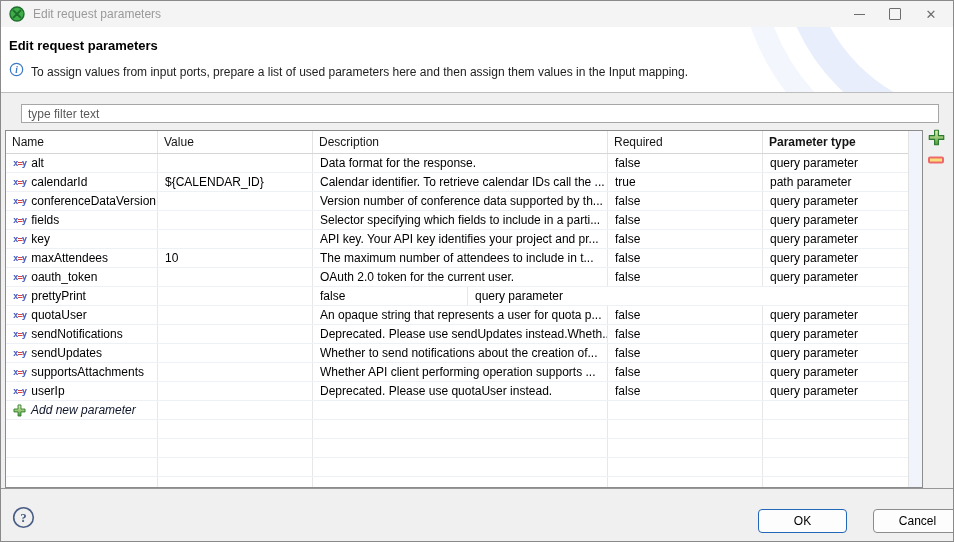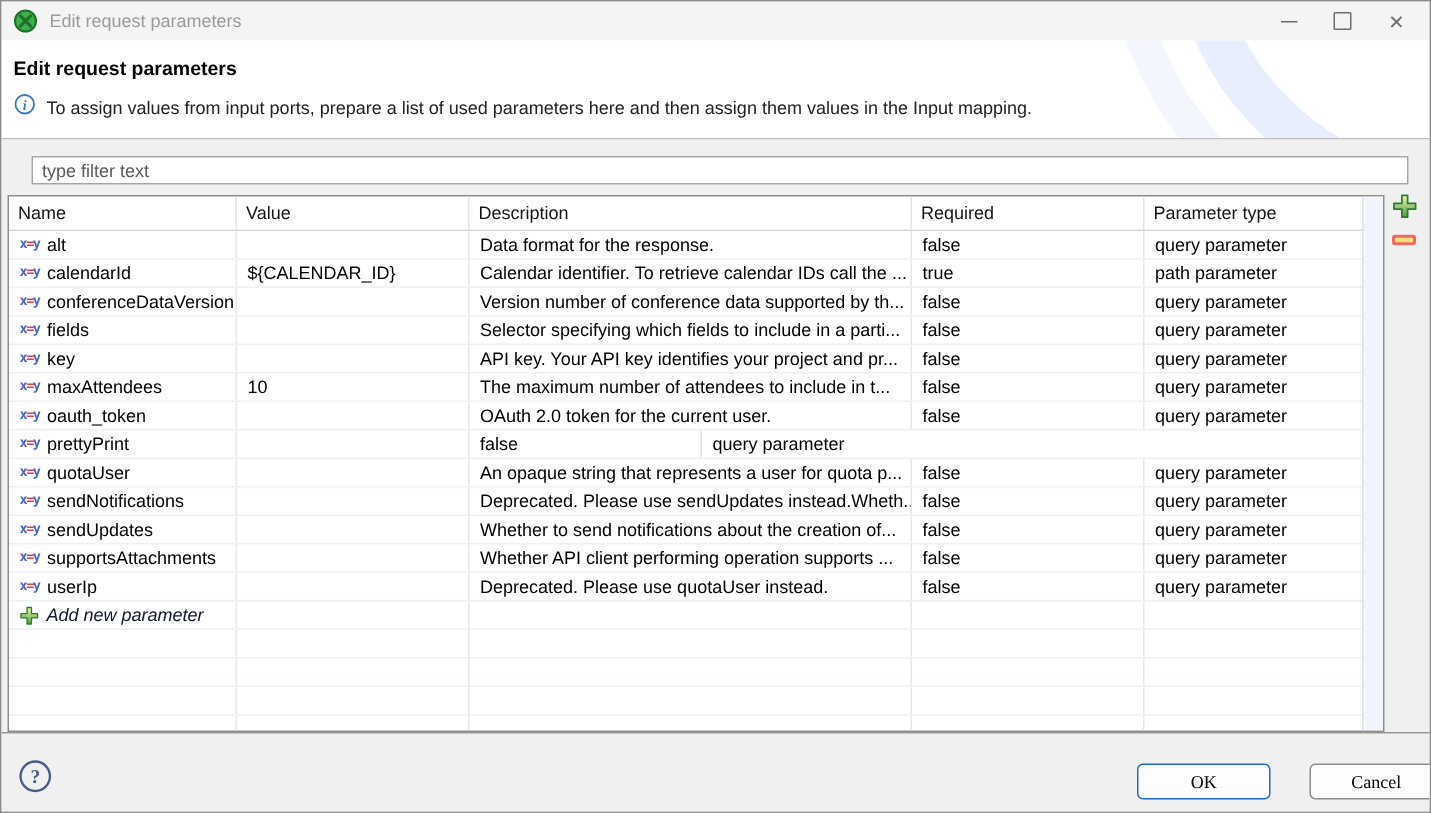--- a/index.html
+++ b/index.html
@@ -39,21 +39,21 @@
 
   
   .tablewrap{ position:absolute; left:4px; top:37px; width:918px; height:358px; box-sizing:border-box;
               background:#fff; border:1px solid #8c8c8c; overflow:hidden; }
   .thead{ display:flex; height:23px; border-bottom:1px solid #d6d6d6; box-sizing:border-box; }
   .th{ box-sizing:border-box; font-size:12px; color:#141414; padding:4px 0 0 6px;
        border-right:1px solid #e3e3e3; white-space:nowrap; overflow:hidden; }
   .w-name{ width:152px; } .w-value{ width:155px; } .w-desc{ width:295px; }
   .w-req{ width:155px; }  .w-type{ width:146px; }
   .th.w-name{ }
-  .th.w-type{ border-right:none; }
+  .th.w-type{ border-right:none;font-weight:bold; }
   .row{ display:flex; height:19px; border-bottom:1px solid #edf0f4; box-sizing:border-box; }
   .cell{ box-sizing:border-box; font-size:12px; color:#000; padding:2px 4px 0 7px;
          border-right:1px solid #e7e7e7; white-space:nowrap; overflow:hidden; }
   .cell.w-type{ border-right:none; }
   .name-cell{ display:flex; align-items:center; gap:5px; padding-top:0; }
   .xy{ font-family:"DejaVu Sans Mono", monospace; font-size:9px; font-weight:bold; letter-spacing:-1px;
        flex:0 0 auto; }
   .xy .b{ color:#4a63c4; } .xy .r{ color:#d44545; }
   .add-label{ font-style:italic; font-size:12px; color:#0f172a; }
   .scrollstrip{ position:absolute; top:0; right:0; bottom:0; width:13px; background:#f1f5fb;
@@ -64,21 +64,21 @@
              display:flex; align-items:center; justify-content:center; cursor:default; }
   .btn-add-param{ left:925px; top:128px; }
   .btn-remove-param{ left:925px; top:150px; }
 
   
   .footer{ position:absolute; left:0; top:487px; right:0; bottom:0; background:#f0f0f0;
            border-top:1px solid #979797; box-sizing:border-box; }
   .help-btn{ position:absolute; left:11px; top:17px; width:23px; height:23px; background:transparent;
              border:none; padding:0; cursor:default; }
   .dlg-btn{ position:absolute; top:20px; width:89px; height:24px; box-sizing:border-box;
-            background:#fdfdfd; border-radius:4px; font-family:Liberation Serif, serif; font-size:12px; color:#000; }
+            background:#fdfdfd; border-radius:4px; font-family:Liberation Sans, sans-serif; font-size:12px; color:#000; }
   .ok-btn{ left:757px; border:1px solid #2367b8; }
   .cancel-btn{ left:856px; border:1px solid #8c8c8c;margin-left:16px; }
 </style>
 </head>
 <body>
 
 <svg width="0" height="0" style="position:absolute">
   <defs>
     <linearGradient id="plusGrad" x1="0" y1="0" x2="0" y2="1">
       <stop offset="0" stop-color="#ecf4b4"></stop>

